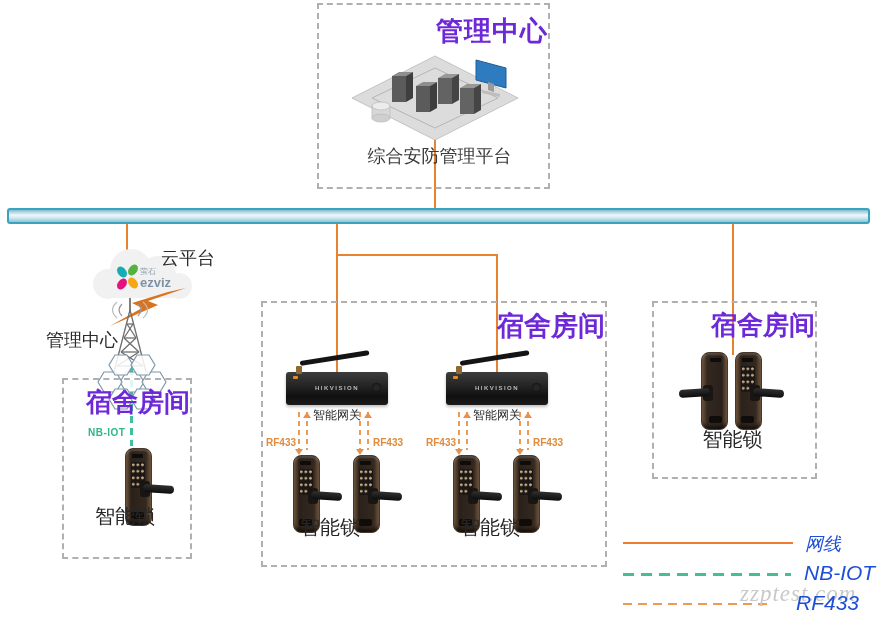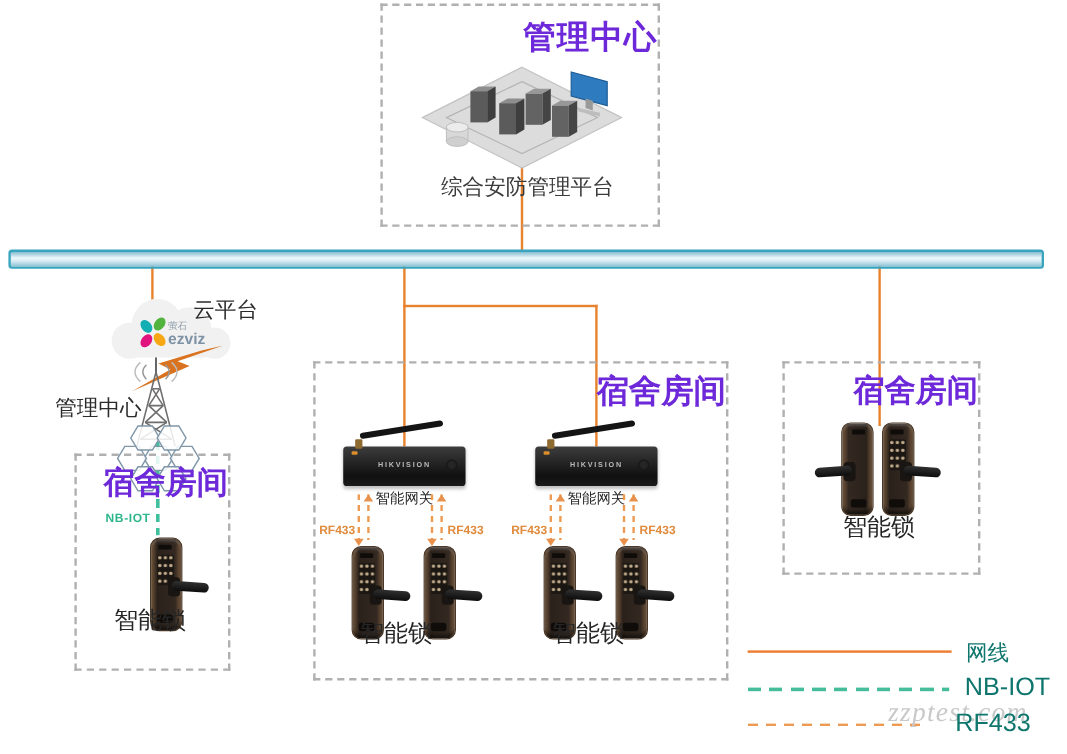--- a/index.html
+++ b/index.html
@@ -55,21 +55,21 @@
   .gw-led{position:absolute;left:7px;top:4px;width:5px;height:3px;background:#d98e2a;border-radius:1px;}
   .gw-knob{position:absolute;right:7px;top:11px;width:9px;height:9px;border-radius:50%;background:#262626;box-shadow:inset 0 0 2px #000;}
   .gw-antenna{position:absolute;left:14px;top:-11px;width:70px;height:5px;background:#141414;border-radius:3px;
     transform:rotate(-9deg);transform-origin:left center;}
   .gw-antenna-base{position:absolute;left:10px;top:-6px;width:6px;height:8px;background:#8d6a2f;border-radius:1px;}
 
   
   .legend-line-solid{position:absolute;height:2px;background:#ed7d31;}
   .hdash-t{position:absolute;height:3px;background:repeating-linear-gradient(90deg,#45bd9b 0 11px,transparent 11px 18px);}
   .hdash-o{position:absolute;height:2px;background:repeating-linear-gradient(90deg,#ed9a52 0 9px,transparent 9px 15px);}
-  .legend-text{position:absolute;color:#0f766e;z-index:2;}
+  .legend-text{position:absolute;color:#1d4ed8;z-index:2;font-style:italic;}
 
   .watermark{position:absolute;font-family:"Liberation Serif",serif;font-style:italic;
     color:#c9c9c9;font-size:23px;z-index:1;letter-spacing:1px;}
 </style>
 </head>
 <body>
 
 <div id="stage">
 
   <div class="vline" style="left:434px;top:138px;height:71px;"></div>

